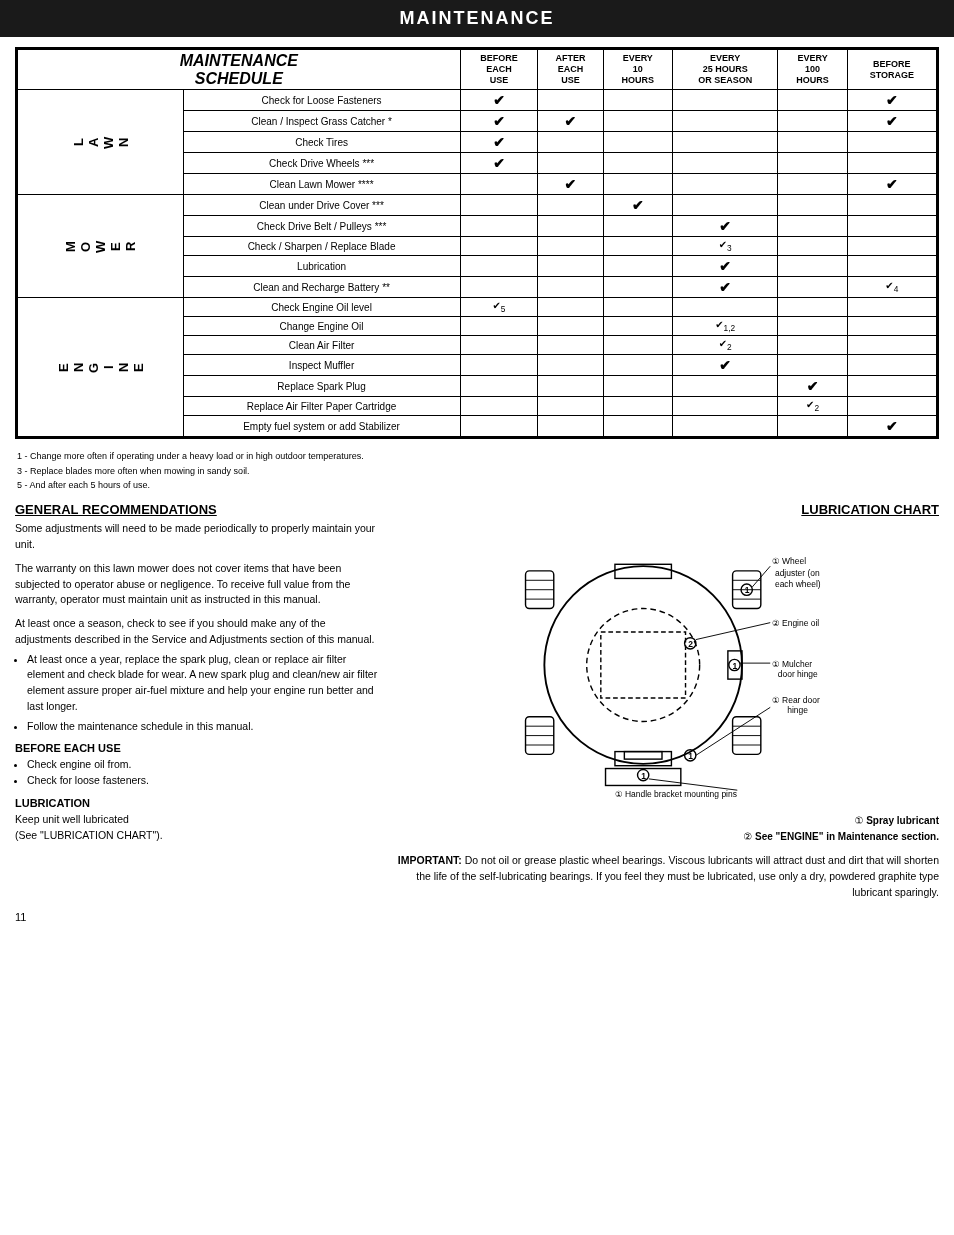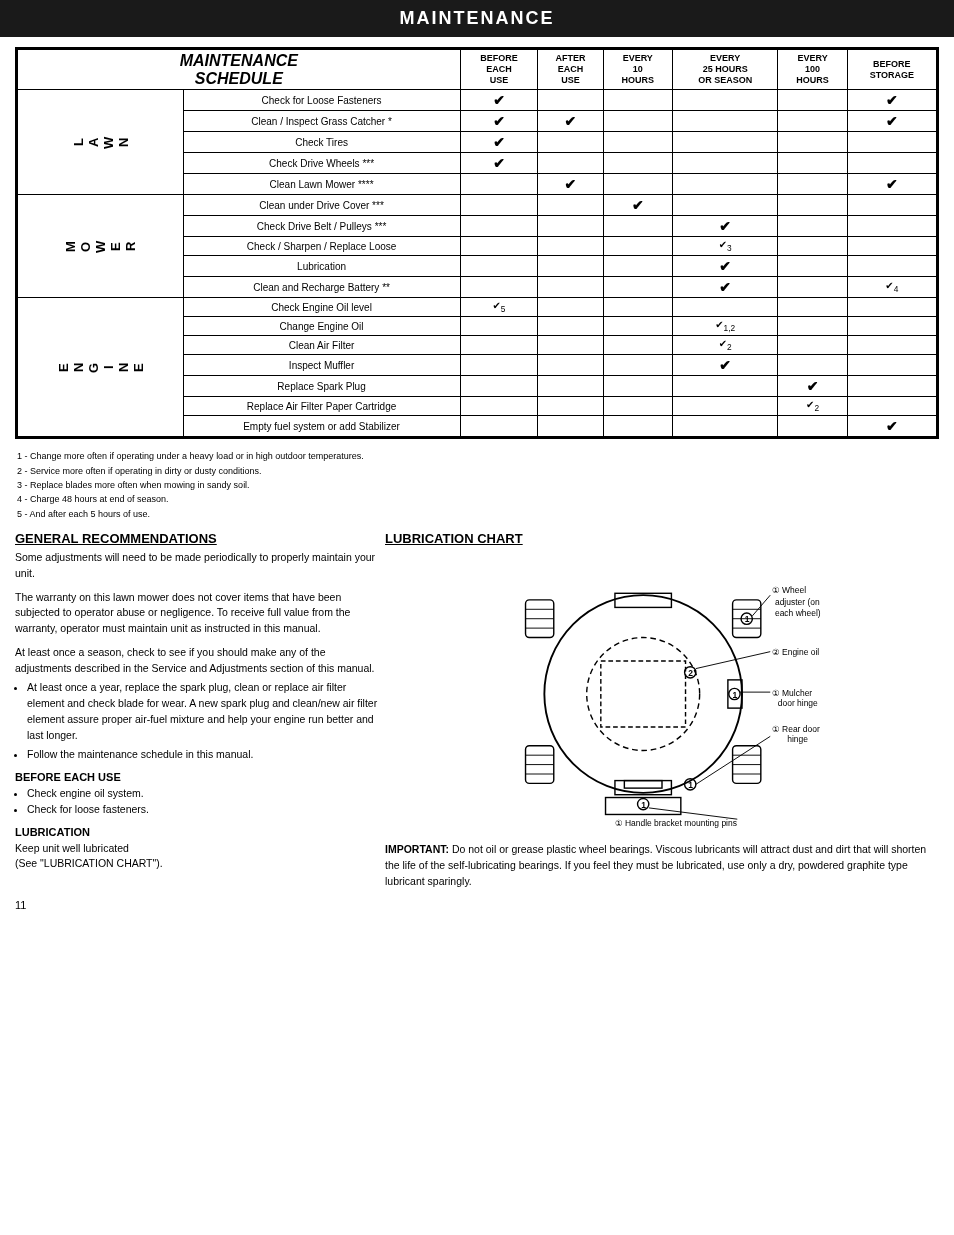--- a/index.html
+++ b/index.html
@@ -91,21 +91,21 @@
     .footnotes-left { flex: 0 0 200px; line-height: 1.6; }
     .footnotes-right { flex: 1; line-height: 1.6; }
 
     
     .lower-section {
       display: flex;
       margin-top: 10px;
     }
 
     .left-col { flex: 0 0 370px; }
-    .right-col { flex: 1; }
+    .right-col { flex: 1; text-align: right; }
 
     .section-heading {
       font-weight: bold;
       font-size: 13px;
       margin-bottom: 4px;
       text-decoration: underline;
     }
 
     .body-text {
       font-size: 10.5px;
@@ -252,21 +252,21 @@
         <tr class="row-task">
           <td class="task-name">Check Drive Belt / Pulleys ***</td>
           <td></td>
           <td></td>
           <td></td>
           <td class="checkmark">✔</td>
           <td></td>
           <td></td>
         </tr>
         <tr class="row-task">
-          <td class="task-name">Check / Sharpen / Replace Loose</td>
+          <td class="task-name">Check / Sharpen / Replace Blade</td>
           <td></td>
           <td></td>
           <td></td>
           <td class="checkmark-sub">✔<sub>3</sub></td>
           <td></td>
           <td></td>
         </tr>
         <tr class="row-task">
           <td class="task-name">Lubrication</td>
           <td></td>
@@ -350,23 +350,21 @@
           <td></td>
           <td class="checkmark">✔</td>
         </tr>
       </tbody>
     </table>
   </div>
 
   <div class="footnotes">
     <div class="footnotes-right">
       <div>1 - Change more often if operating under a heavy load or in high outdoor temperatures.</div>
-      <div>2 - Service more often if operating in dirty or dusty conditions.</div>
       <div>3 - Replace blades more often when mowing in sandy soil.</div>
-      <div>4 - Charge 48 hours at end of season.</div>
       <div>5 - And after each 5 hours of use.</div>
     </div>
   </div>
 
   <div class="lower-section">
 
     <div class="left-col">
       <div class="section-heading">GENERAL RECOMMENDATIONS</div>
 
       <div class="body-text">Some adjustments will need to be made periodically to properly maintain your unit.</div>
@@ -376,21 +374,21 @@
       <div class="body-text">At least once a season, check to see if you should make any of the adjustments described in the Service and Adjustments section of this manual.
         <ul style="margin-top:4px;">
           <li style="margin-bottom:4px;">At least once a year, replace the spark plug, clean or replace air filter element and check blade for wear.  A new spark plug and clean/new air filter element assure proper air-fuel mixture and help your engine run better and last longer.</li>
           <li>Follow the maintenance schedule in this manual.</li>
         </ul>
       </div>
 
       <div class="sub-heading">BEFORE EACH USE</div>
       <div class="body-text">
         <ul>
-          <li>Check engine oil system.</li>
+          <li>Check engine oil from.</li>
           <li>Check for loose fasteners.</li>
         </ul>
       </div>
 
       <div class="sub-heading">LUBRICATION</div>
       <div class="body-text">Keep unit well lubricated<br>(See "LUBRICATION CHART").</div>
     </div>
 
     <div class="right-col">
       <div class="lub-chart-title">LUBRICATION CHART</div>
@@ -458,20 +456,24 @@
           <text x="287" y="185" font-size="9" fill="#000">① Rear door</text>
           <text x="303" y="196" font-size="9" fill="#000">hinge</text>
 
           <circle cx="150" cy="262" r="6" fill="none" stroke="#000" stroke-width="1.5"></circle>
           <text x="148" y="266" font-size="9" font-weight="bold" fill="#000">1</text>
           <line x1="156" y1="266" x2="250" y2="278" stroke="#000" stroke-width="1"></line>
           <text x="120" y="285" font-size="9" fill="#000">① Handle bracket mounting pins</text>
         </svg>
       </div>
 
+      <div class="lub-notes">
+        <div>① <span>Spray lubricant</span></div>
+        <div>② <span>See "ENGINE" in Maintenance section.</span></div>
+      </div>
 
       <div class="important-note">
         <strong>IMPORTANT:</strong>  Do not oil or grease plastic wheel bearings.  Viscous lubricants will attract dust and dirt that will shorten the life of the self-lubricating bearings.  If you feel they must be lubricated, use only a dry, powdered graphite type lubricant sparingly.
       </div>
     </div>
 
   </div>
 
   <div class="page-number">11</div>
 

